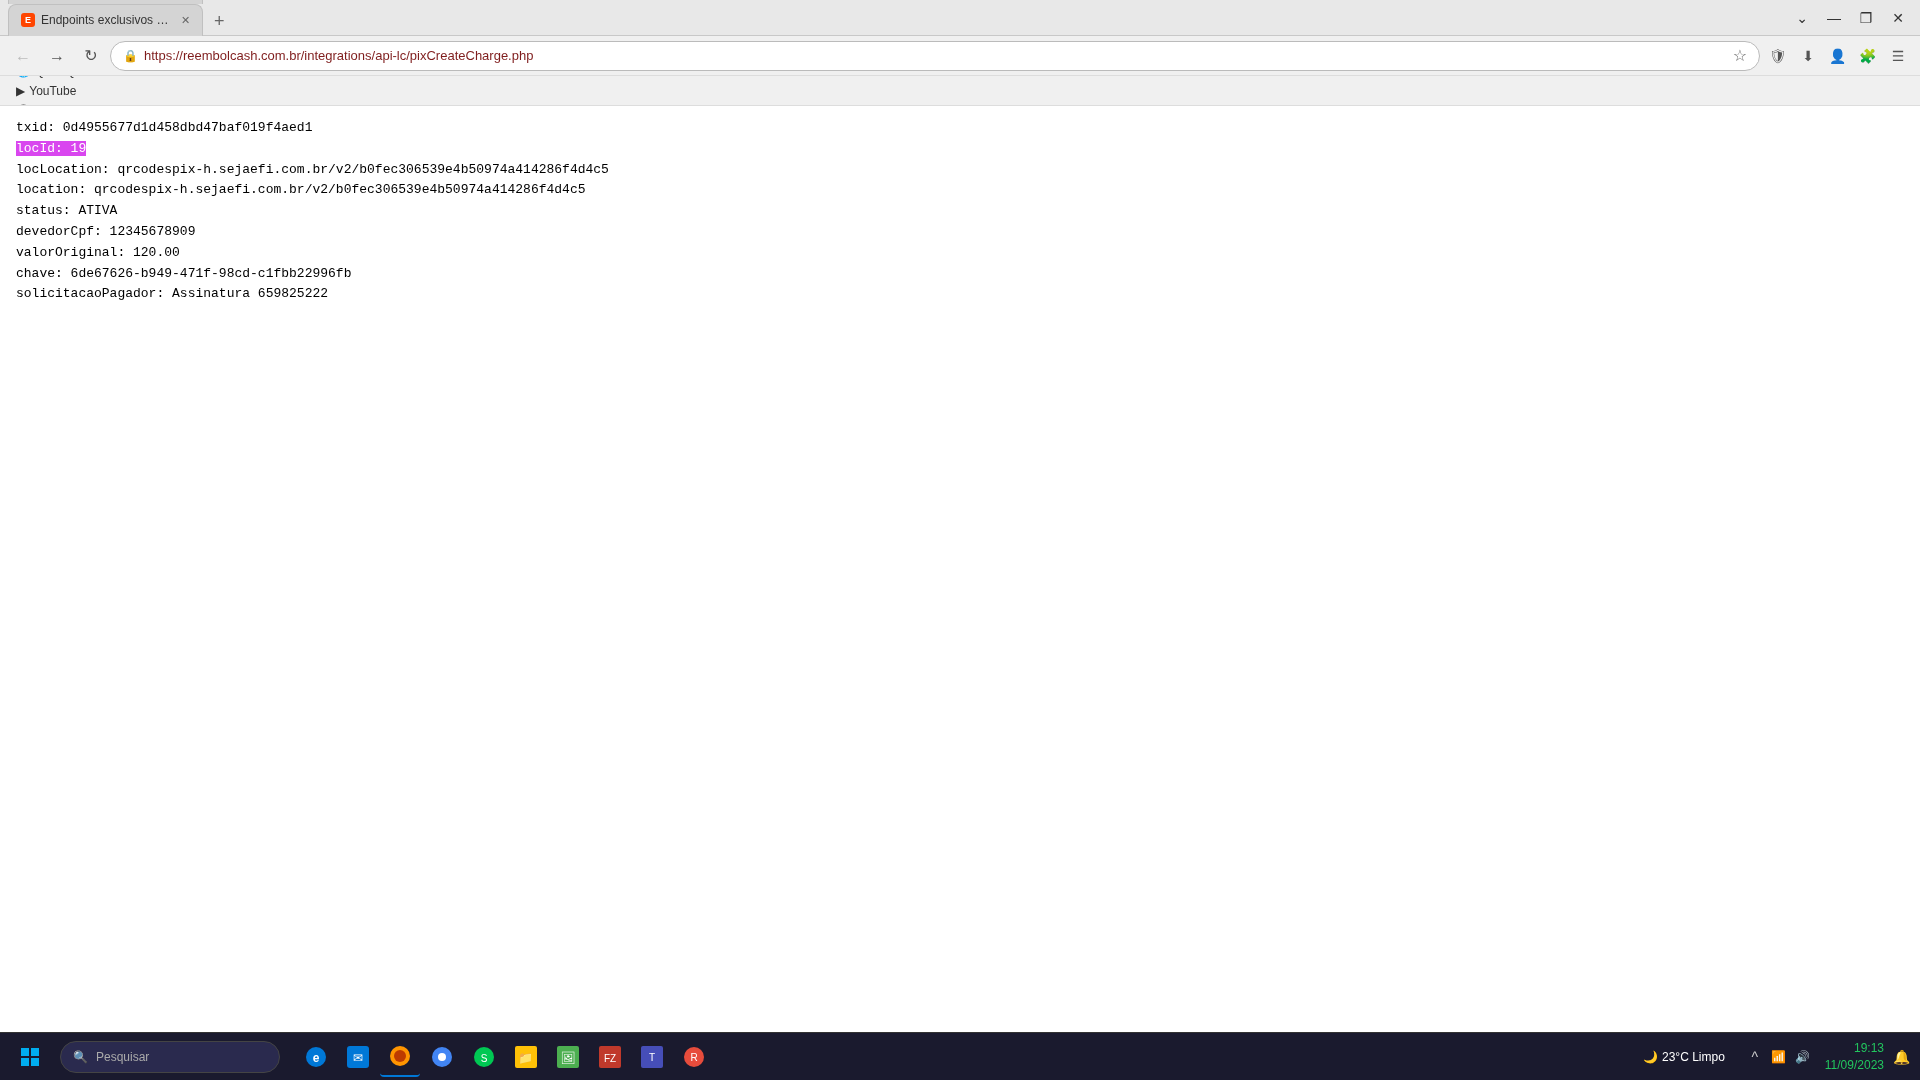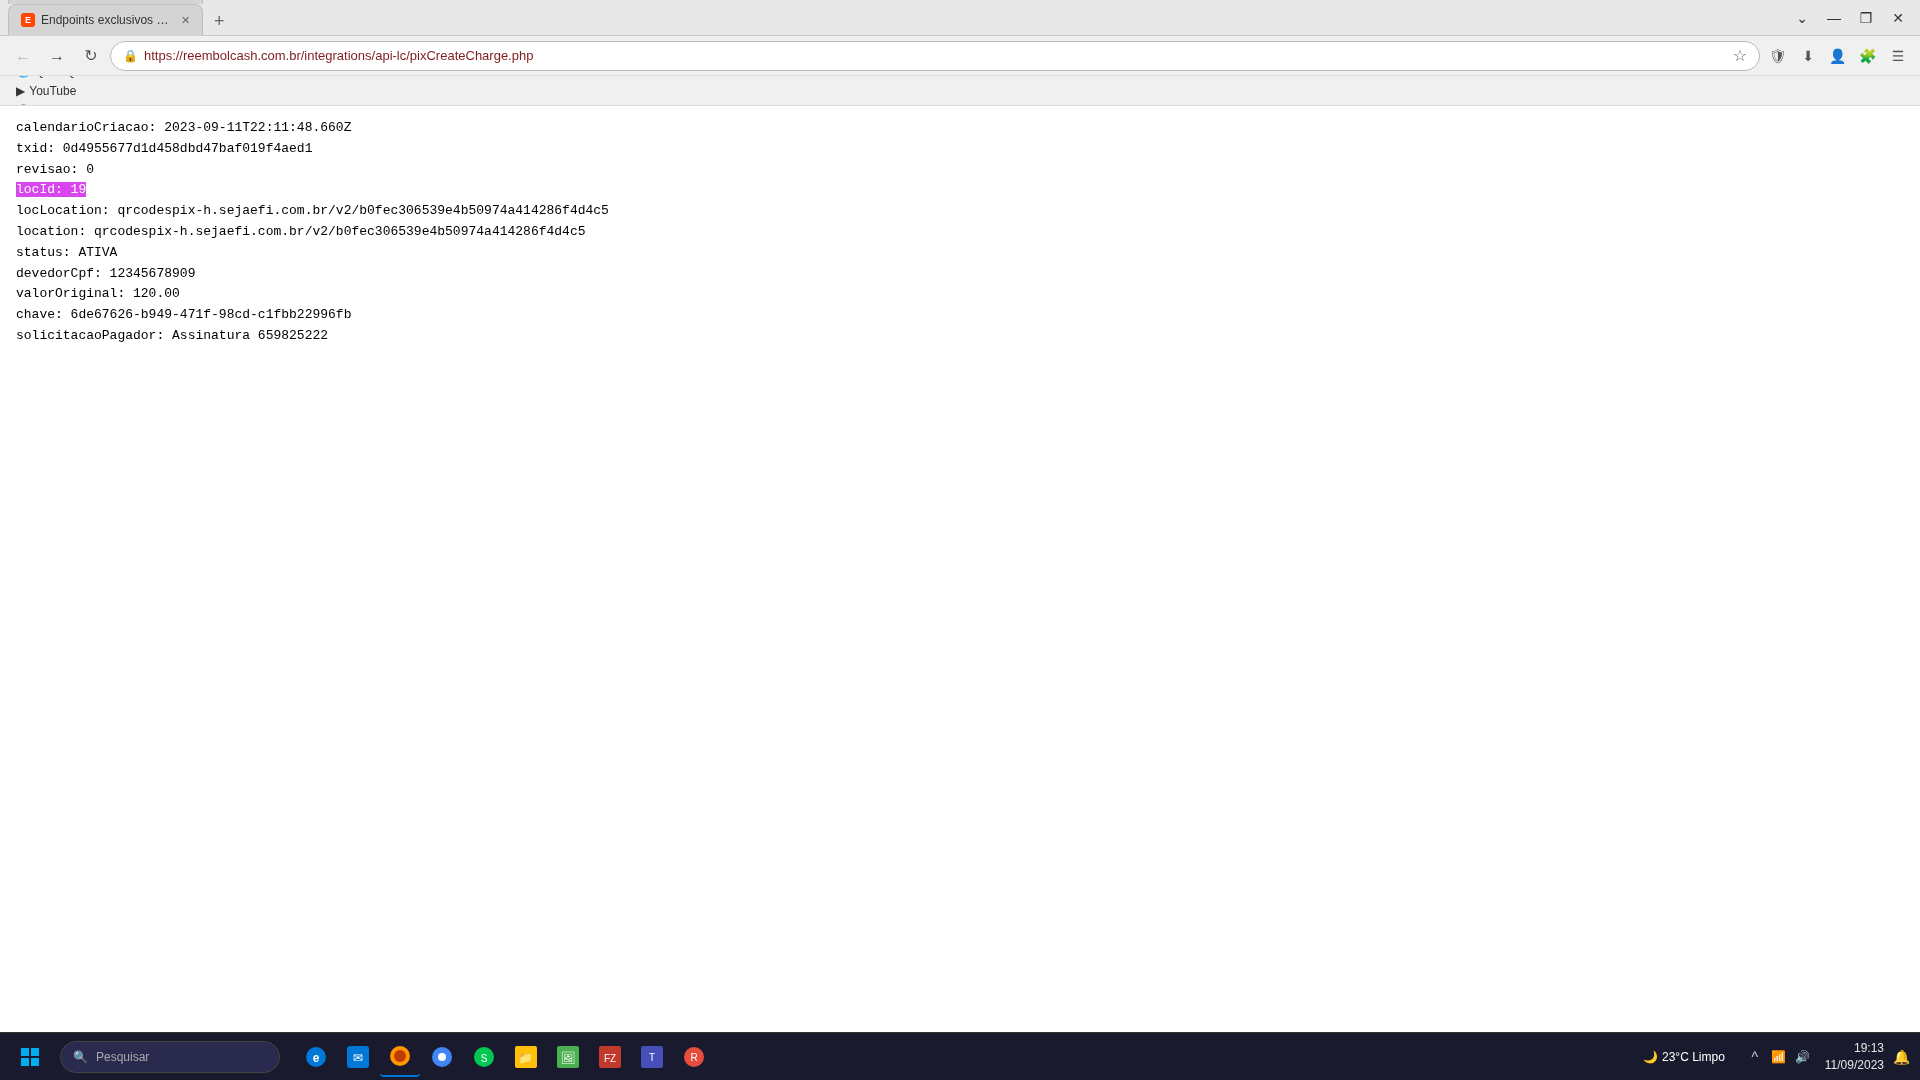--- a/index.html
+++ b/index.html
@@ -42,21 +42,21 @@
     
     .taskbar { height: 48px; background: #1a1a2e; display: flex; align-items: center; padding: 0 8px; border-top: 1px solid #333; }
     .start-btn { width: 44px; height: 44px; display: flex; align-items: center; justify-content: center; cursor: pointer; border-radius: 4px; }
     .search-bar-task { height: 32px; width: 220px; background: #2a2a4e; border: 1px solid #444; border-radius: 16px; display: flex; align-items: center; padding: 0 12px; gap: 8px; margin: 0 8px; }
     .search-bar-task span { font-size: 12px; color: #aaa; }
     .taskbar-apps { display: flex; align-items: center; gap: 2px; margin-left: 8px; }
     .taskbar-app { width: 40px; height: 40px; display: flex; align-items: center; justify-content: center; cursor: pointer; border-radius: 4px; }
     .taskbar-app.active { border-bottom: 2px solid #0078d7; }
     .taskbar-right { margin-left: auto; display: flex; align-items: center; gap: 8px; }
     .taskbar-icon { width: 20px; height: 20px; display: flex; align-items: center; justify-content: center; cursor: pointer; color: #ccc; font-size: 14px; }
-    .taskbar-clock { color: #e5e5e5; font-size: 12px; text-align: right; line-height: 1.4; }
+    .taskbar-clock { color: #22c55e; font-size: 12px; text-align: right; line-height: 1.4; }
     .notification-area { display: flex; align-items: center; gap: 4px; padding: 4px; }
     .weather-widget { display: flex; align-items: center; gap: 4px; color: #fff; font-size: 12px; padding: 0 8px; }
   </style>
 </head>
 <body>
 
 <div class="browser-window">
 
   <div class="title-bar">
     <div class="tabs-container">
@@ -113,23 +113,21 @@
         </div>
         <div class="bookmark-item">
           <span class="bookmark-icon">💬</span>
           <span>WhatsApp</span>
         </div>
       </div>
   </div>
 
   <div class="content-area">
     <div id="content-render">
-        <div>calendarioCriacao: 2023-09-11T22:11:48.660Z</div>
         <div>txid: 0d4955677d1d458dbd47baf019f4aed1</div>
-        <div>revisao: 0</div>
         <div><span class="highlighted">locId: 19</span></div>
         <div>locLocation: qrcodespix-h.sejaefi.com.br/v2/b0fec306539e4b50974a414286f4d4c5</div>
         <div>location: qrcodespix-h.sejaefi.com.br/v2/b0fec306539e4b50974a414286f4d4c5</div>
         <div>status: ATIVA</div>
         <div>devedorCpf: 12345678909</div>
         <div>valorOriginal: 120.00</div>
         <div>chave: 6de67626-b949-471f-98cd-c1fbb22996fb</div>
         <div>solicitacaoPagador: Assinatura 659825222</div>
       </div>
   </div>

